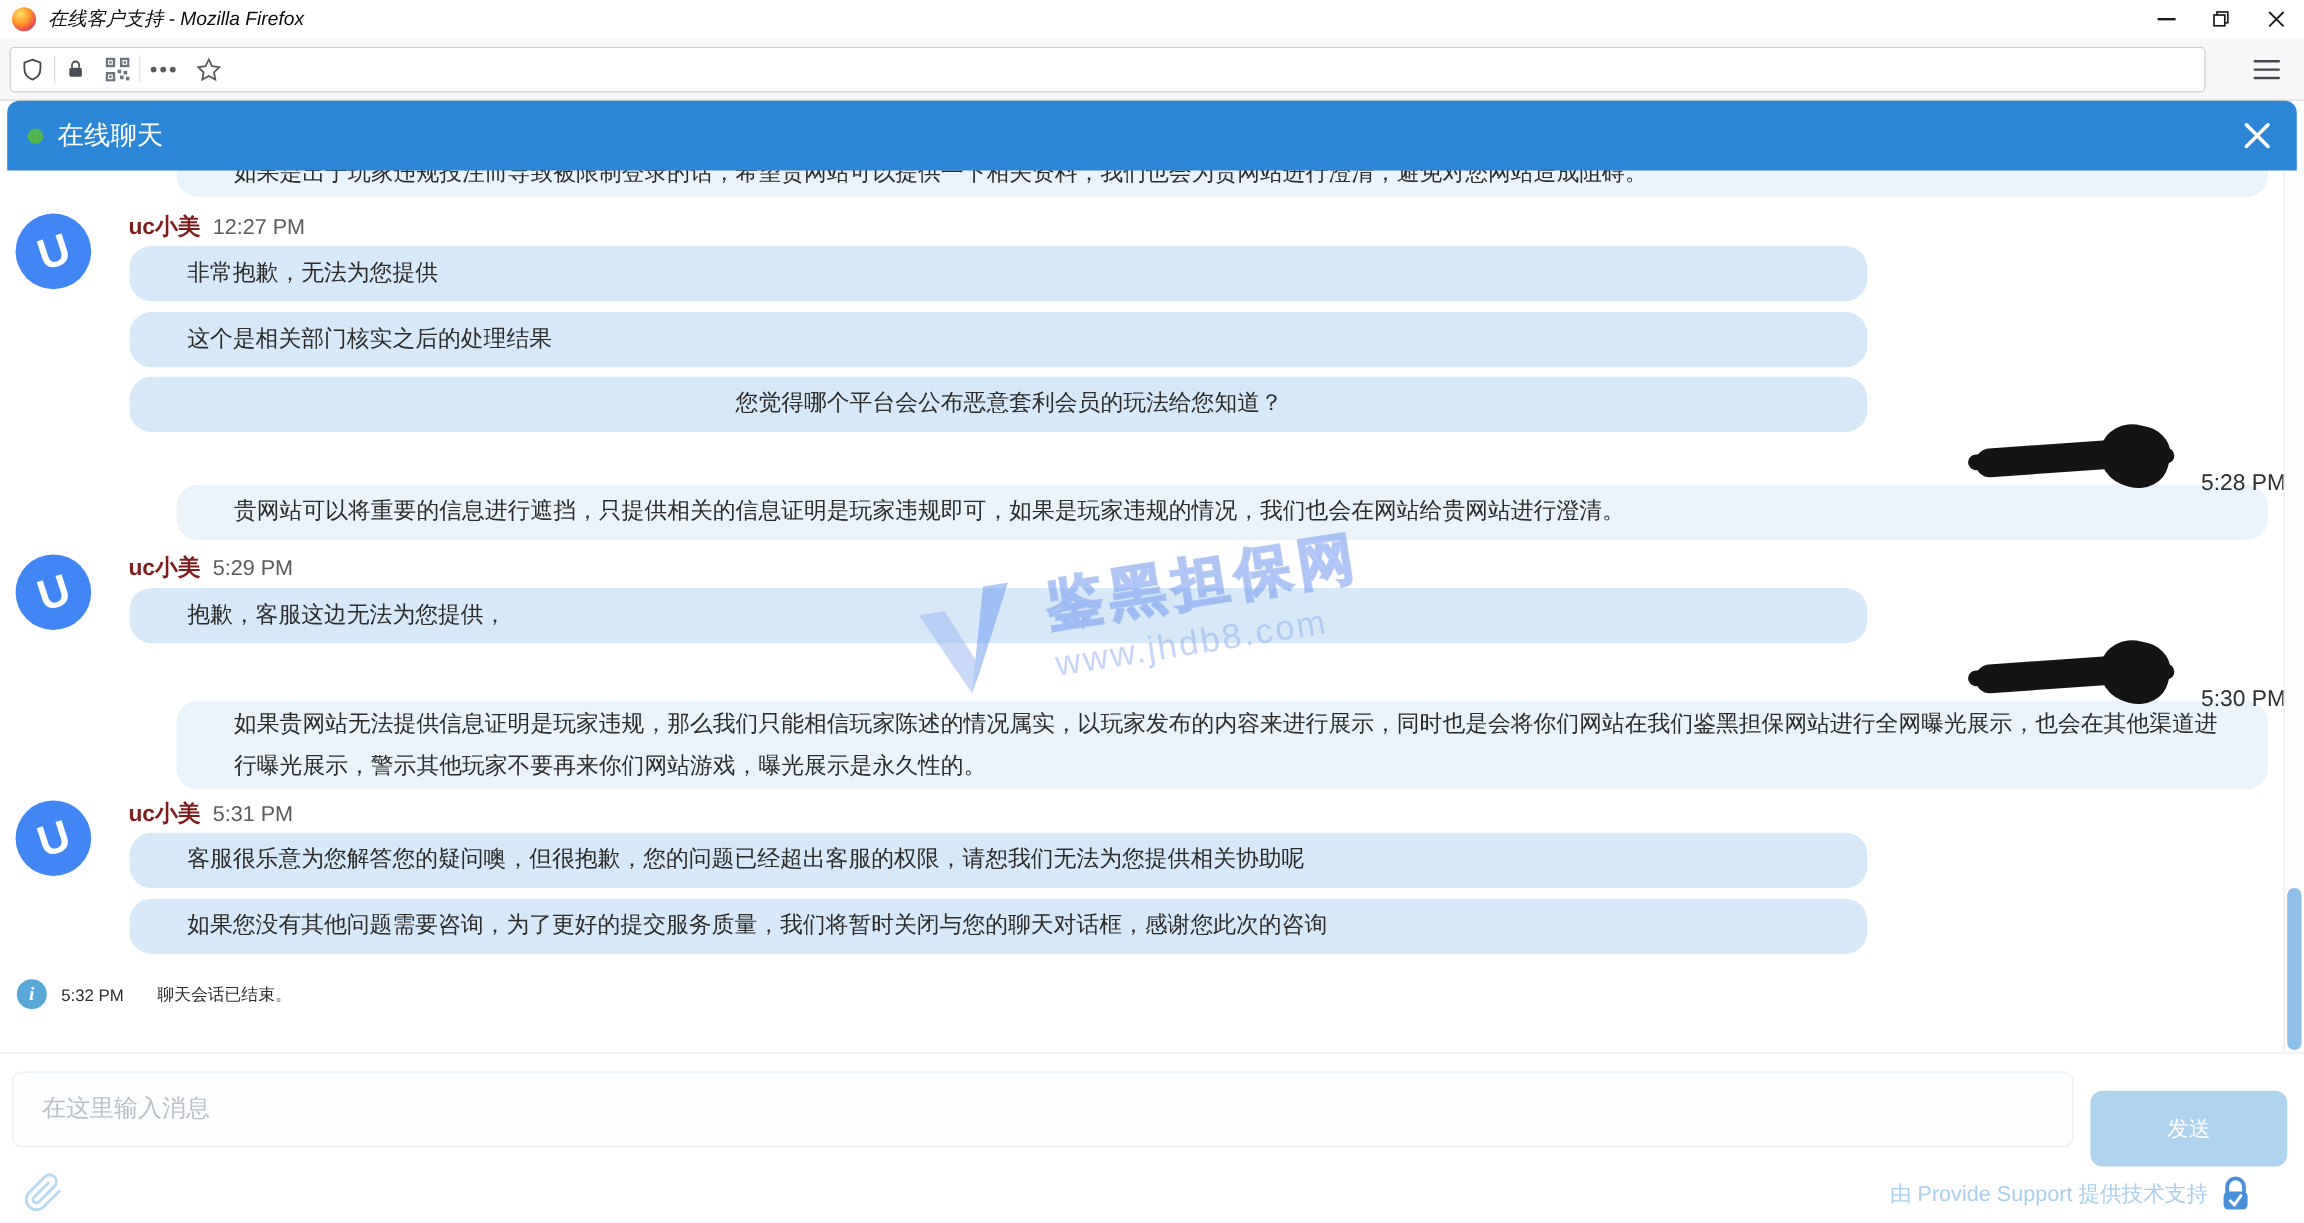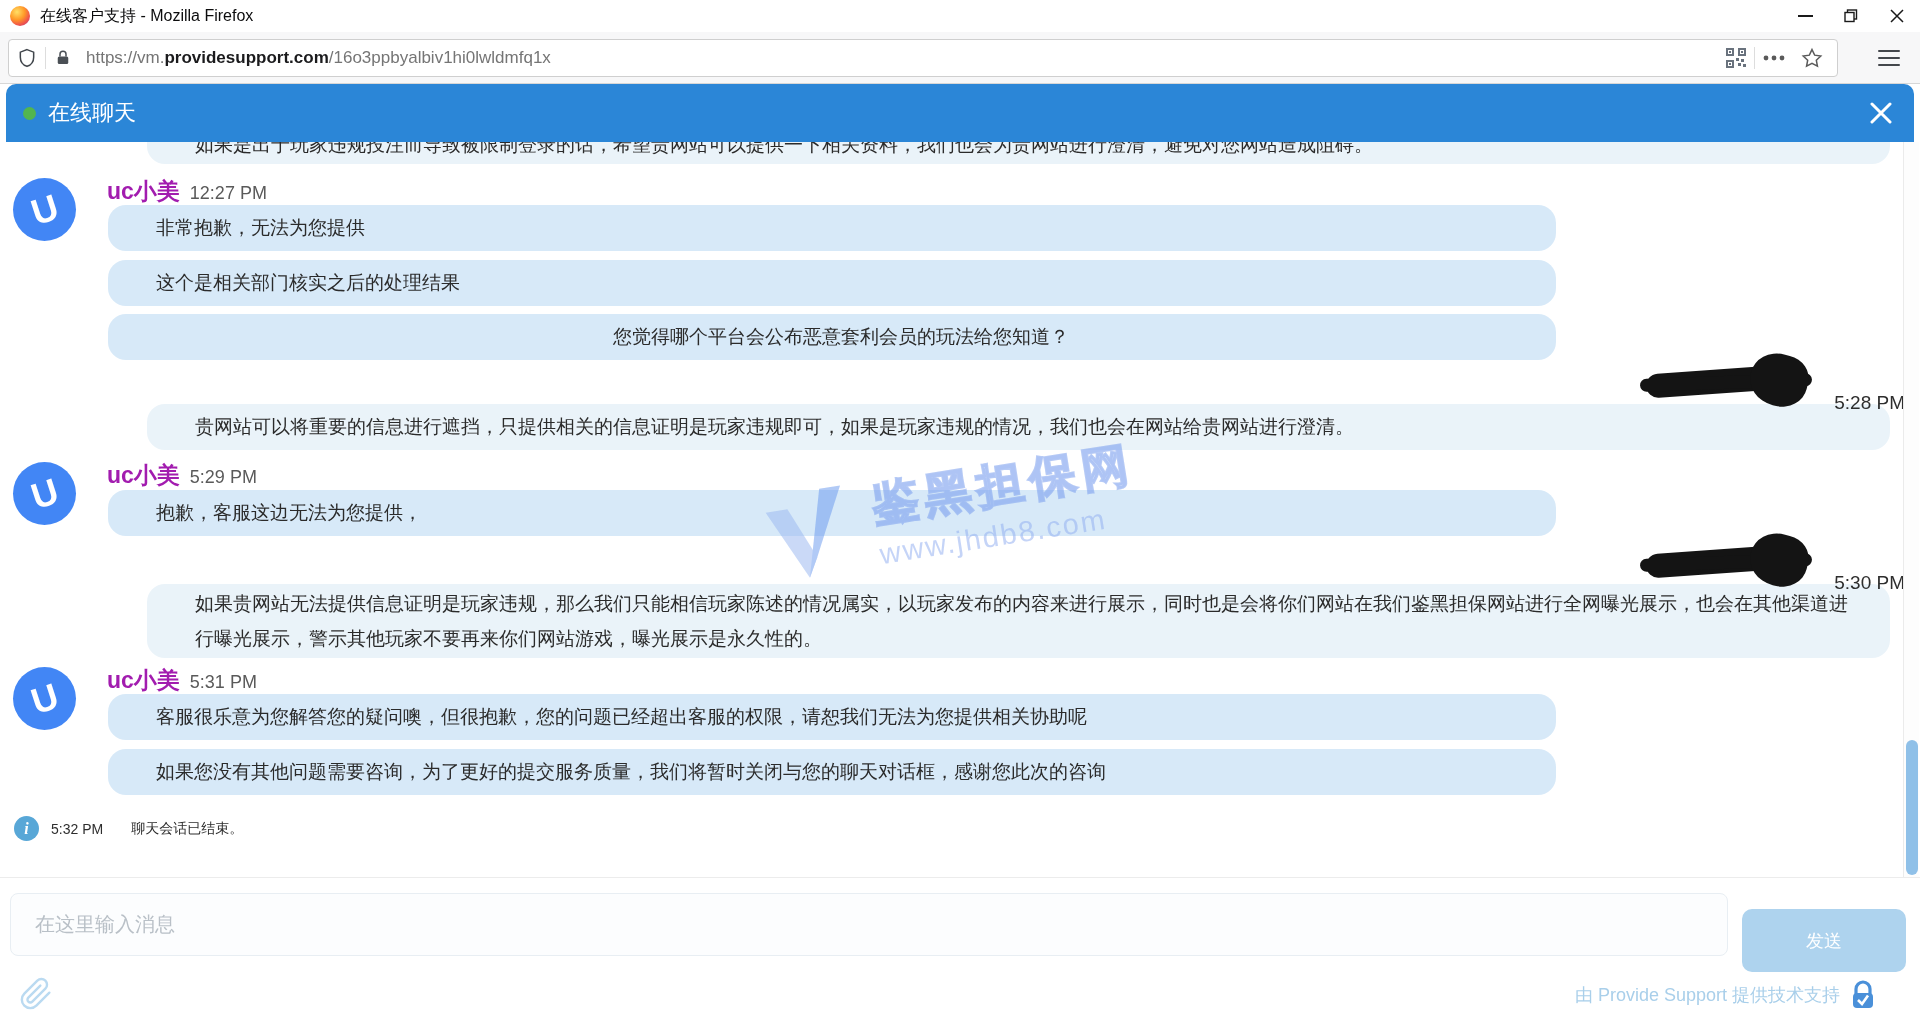--- a/index.html
+++ b/index.html
@@ -11,21 +11,21 @@
   }
   
   .titlebar{
     position:absolute;left:0;top:0;width:1920px;height:32px;
     background:#ffffff;display:flex;align-items:center;
   }
   .ff-icon{
     width:20px;height:20px;border-radius:50%;margin-left:10px;flex:0 0 auto;
     background:radial-gradient(circle at 35% 30%, #ffe066 0%, #ff9a28 40%, #f0544a 68%, #a43a8f 95%);
   }
-  .win-title{font-size:16px;color:#0c0c0d;margin-left:10px;}
+  .win-title{font-size:16px;color:#0c0c0d;margin-left:10px;font-style:italic;}
   .titlebar .spacer{flex:1;}
   .winbtn{width:46px;height:32px;display:flex;align-items:center;justify-content:center;cursor:default;}
   .min-glyph{width:15px;height:2px;background:#1a1a1a;}
   .toolbar{
     position:absolute;left:0;top:32px;width:1920px;height:52px;
     background:#f7f7f8;border-bottom:1px solid #d7d7d7;box-sizing:border-box;
   }
   .urlfield{
     position:absolute;left:8px;top:7px;width:1830px;height:38px;box-sizing:border-box;
     background:#ffffff;border:1px solid #cfcfcf;border-radius:4px;
@@ -59,21 +59,21 @@
   .agent-bubble{left:108px;width:1448px;height:46px;background:#d7e9f8;}
   .visitor-bubble{left:147px;width:1743px;height:46px;background:#eaf3f9;}
   .two-line{height:74px;line-height:35px;align-items:center;}
   .clipped{top:106px;height:58px;align-items:flex-end;padding-bottom:6px;z-index:1;line-height:26px;}
   .avatar{
     position:absolute;left:13px;width:63px;height:63px;border-radius:50%;
     background:#4286f5;display:flex;align-items:center;justify-content:center;
   }
   .avatar span{color:#ffffff;font-size:36px;font-weight:800;transform:rotate(-18deg);}
   .agent-namerow{position:absolute;left:107px;height:26px;display:flex;align-items:baseline;gap:10px;}
-  .name{font-size:23px;font-weight:700;color:#a21caf;}
+  .name{font-size:19px;font-weight:700;color:#7f1d1d;}
   .time{font-size:18px;color:#5a5a5a;}
   .visitor-namerow{position:absolute;right:15px;height:36px;display:flex;align-items:center;gap:12px;z-index:2;}
   .visitor-namerow .time{font-size:19px;color:#2e2e2e;margin-top:42px;}
   .scrib{position:relative;width:168px;height:32px;line-height:32px;
     font-size:19px;font-weight:700;color:#222;text-align:center;}
   .scb{position:absolute;background:#141414;}
   .scb.b1{left:-8px;top:3px;width:158px;height:24px;border-radius:12px;transform:rotate(-4deg);}
   .scb.b2{left:96px;top:-12px;width:58px;height:52px;border-radius:48% 42% 46% 50%;transform:rotate(14deg);}
   .scb.b3{left:-14px;top:10px;width:172px;height:13px;border-radius:7px;transform:rotate(-2deg);}
   .status-row{position:absolute;left:14px;top:816px;display:flex;align-items:center;gap:12px;}
@@ -145,23 +145,20 @@
           <path d="M12 2 L20 5 V11 C20 16.5 16.6 20.4 12 22 C7.4 20.4 4 16.5 4 11 V5 Z"></path>
         </svg>
     </div>
     <span class="vsep"></span>
     <div class="urlbtn">
       <svg width="18" height="18" viewBox="0 0 24 24">
           <rect x="5" y="10" width="14" height="10" rx="2" fill="#4a4f55"></rect>
           <path d="M8 10 V7 a4 4 0 0 1 8 0 v3" stroke="#4a4f55" stroke-width="2" fill="none"></path>
         </svg>
     </div>
-    <div class="urltext">
-      <span class="dim">https://vm.</span><span class="dom">providesupport.com</span><span class="dim">/16o3ppbyalbiv1hi0lwldmfq1x</span>
-    </div>
     <div class="urlbtn">
       <svg width="20" height="20" viewBox="0 0 20 20" fill="#69727d">
           <rect x="0" y="0" width="8" height="8"></rect>
           <rect x="2" y="2" width="4" height="4" fill="#ffffff"></rect>
           <rect x="3" y="3" width="2" height="2"></rect>
           <rect x="12" y="0" width="8" height="8"></rect>
           <rect x="14" y="2" width="4" height="4" fill="#ffffff"></rect>
           <rect x="15" y="3" width="2" height="2"></rect>
           <rect x="0" y="12" width="8" height="8"></rect>
           <rect x="2" y="14" width="4" height="4" fill="#ffffff"></rect>

